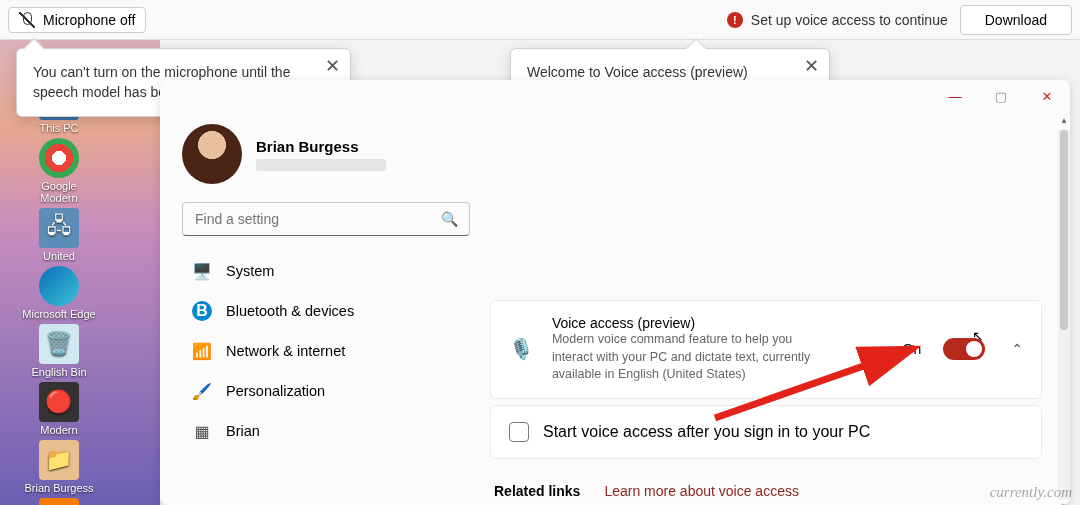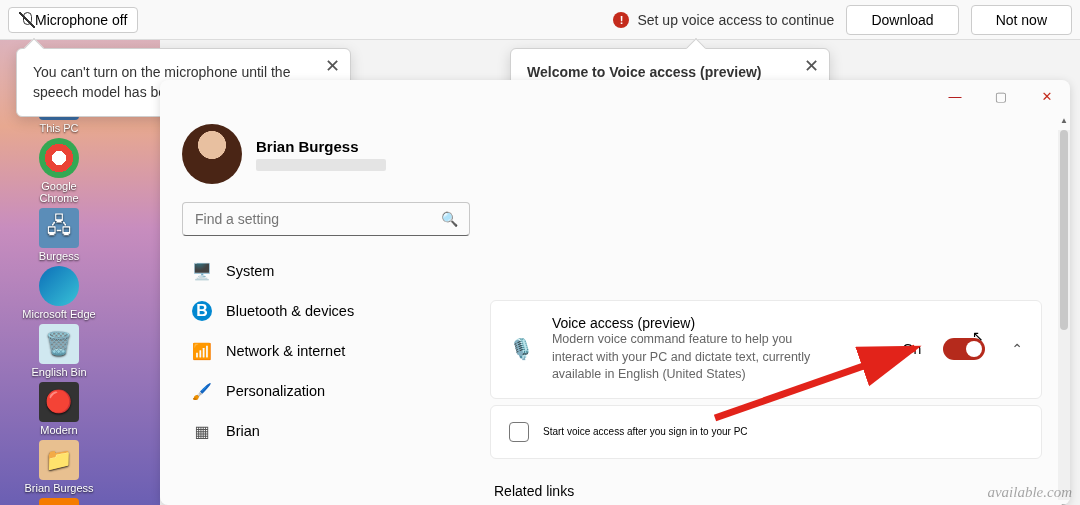--- a/index.html
+++ b/index.html
@@ -12,37 +12,37 @@
 .dicon.pc .ic{background:#3a6ea5}
 .dicon.chrome .ic{background:radial-gradient(circle,#fff 25%,#ea4335 25% 50%,#34a853 50% 75%,#fbbc05 75%);border-radius:50%}
 .dicon.net .ic{background:#5b8db8}
 .dicon.edge .ic{background:linear-gradient(135deg,#0c6fb8,#39c2d7);border-radius:50%}
 .dicon.bin .ic{background:#d0e8f0}
 .dicon.spec .ic{background:#333}
 .dicon.brian .ic{background:#e8c090}
 .dicon.vlc .ic{background:#f57c00}
 
 .topbar{position:absolute;left:0;top:0;width:1080px;height:40px;background:#f9f9f9;border-bottom:1px solid #ddd;display:flex;align-items:center;padding:0 8px;gap:12px}
-.mic-chip{display:flex;align-items:center;background:#fff;border:1px solid #ccc;border-radius:4px;padding:4px 10px;font-size:14px}
+.mic-chip{display:flex;align-items:center;gap:8px;background:#fff;border:1px solid #ccc;border-radius:4px;padding:4px 10px;font-size:14px}
 .mic-chip .micico{width:16px;height:16px;position:relative}
 .mic-chip .micico::before{content:"";position:absolute;left:4px;top:0;width:7px;height:11px;border:1.5px solid #333;border-radius:5px}
 .mic-chip .micico::after{content:"";position:absolute;left:0;top:0;width:16px;height:16px;background:linear-gradient(45deg,transparent 45%,#333 45%,#333 55%,transparent 55%)}
 .spacer{flex:1}
 .banner-msg{display:flex;align-items:center;gap:8px;font-size:14px;color:#333}
 .err-dot{width:16px;height:16px;border-radius:50%;background:#c42b1c;color:#fff;display:flex;align-items:center;justify-content:center;font-size:11px;font-weight:700}
 .top-btn{background:#fff;border:1px solid #ccc;border-radius:4px;padding:6px 24px;font-size:14px;cursor:pointer}
 
 .popup{position:absolute;background:#fff;border:1px solid #d0d0d0;border-radius:6px;padding:14px 16px;box-shadow:0 4px 14px rgba(0,0,0,.15);font-size:14px;line-height:1.4;color:#333}
 .popup .close{position:absolute;right:10px;top:8px;font-size:18px;color:#555;cursor:pointer;line-height:1}
 .popup .caret{position:absolute;top:-8px;width:14px;height:14px;background:#fff;border-left:1px solid #d0d0d0;border-top:1px solid #d0d0d0;transform:rotate(45deg)}
 .popup1{left:16px;top:48px;width:335px}
 .popup1 .caret{left:10px}
 .popup2{left:510px;top:48px;width:320px}
 .popup2 .caret{left:178px}
-.popup2 .title{font-weight:700;}
+.popup2 .title{font-weight:400;}
 .popup2 p{margin:0 0 12px 0}
 .popup2 a{color:#8a2820;text-decoration:underline;display:block;line-height:1.7;cursor:pointer}
 
 .settings{position:absolute;left:160px;top:80px;width:910px;height:425px;background:#fbfbfb;border-radius:8px;box-shadow:0 2px 10px rgba(0,0,0,.15);overflow:hidden}
 .winctrl{position:absolute;right:0;top:0;display:flex}
 .winctrl span{width:46px;height:32px;display:flex;align-items:center;justify-content:center;font-size:13px;color:#888;cursor:pointer}
 .winctrl .cls{color:#c42b1c}
 .settings-body{display:flex;height:100%;padding-top:34px}
 .side{width:330px;padding:10px 20px 0 22px}
 .account{display:flex;align-items:center;gap:14px;margin-bottom:18px}
@@ -65,24 +65,24 @@
 .card{background:#fff;border:1px solid #eaeaea;border-radius:6px}
 .voice-card{display:flex;align-items:center;padding:14px 18px;gap:18px;margin-bottom:6px;margin-top:170px}
 .voice-card .vicon{font-size:20px;color:#555}
 .voice-card .vtxt{flex:1}
 .voice-card .vtitle{font-size:14px}
 .voice-card .vdesc{font-size:12.5px;color:#666;max-width:270px;line-height:1.4}
 .voice-card .onlab{font-size:14px;margin-right:4px}
 .toggle{width:42px;height:22px;border-radius:11px;background:#b52a1c;position:relative;cursor:pointer}
 .toggle::after{content:"";position:absolute;right:3px;top:3px;width:16px;height:16px;background:#fff;border-radius:50%}
 .chev{font-size:14px;color:#555;cursor:pointer;margin-left:8px}
-.start-card{display:flex;align-items:center;gap:14px;padding:16px 18px;margin-bottom:10px;font-size:10px}
+.start-card{display:flex;align-items:center;gap:14px;padding:16px 18px;margin-bottom:10px;font-size:16px}
 .checkbox{width:20px;height:20px;border:1.5px solid #777;border-radius:4px;cursor:pointer}
 .related{display:flex;align-items:center;gap:24px;padding:14px 4px;font-size:14px}
-.related .lab{font-weight:400}
+.related .lab{font-weight:700}
 .related a{color:#8a2820;text-decoration:none;cursor:pointer}
 
 .arrow{position:absolute;left:705px;top:360px;width:230px;height:60px;pointer-events:none}
 .arrow svg{overflow:visible}
 
 .wm{position:absolute;right:8px;bottom:4px;font-size:15px;color:rgba(0,0,0,.35);font-style:italic;font-family:cursive}
 .scrollbar{position:absolute;right:0;top:50px;width:12px;height:370px;background:#f0f0f0}
 .scrollbar .thumb{position:absolute;top:0;left:2px;width:8px;height:200px;background:#c8c8c8;border-radius:4px}
 .scrollbar .arr{position:absolute;left:0;width:12px;height:12px;text-align:center;font-size:8px;color:#666}
 .cursor-ptr{position:absolute;left:972px;top:328px;font-size:14px;color:#000;pointer-events:none}
@@ -91,25 +91,25 @@
 <body>
 
 <div class="desktop">
   <div class="desktop-icons">
     <div class="dicon pc">
         <div class="ic">🖥️</div>
         <div>This PC</div>
       </div>
     <div class="dicon chrome">
         <div class="ic"></div>
-        <div>Google Chrome</div>
+        <div>Google Modern</div>
       </div>
     <div class="dicon net">
         <div class="ic">🖧</div>
-        <div>Burgess</div>
+        <div>United</div>
       </div>
     <div class="dicon edge">
         <div class="ic"></div>
         <div>Microsoft Edge</div>
       </div>
     <div class="dicon bin">
         <div class="ic">🗑️</div>
         <div>English Bin</div>
       </div>
     <div class="dicon spec">
@@ -131,21 +131,20 @@
   <div class="mic-chip">
     <span class="micico"></span>
     <span>Microphone off</span>
   </div>
   <div class="spacer"></div>
   <div class="banner-msg">
     <span class="err-dot">!</span>
     <span>Set up voice access to continue</span>
   </div>
   <button class="top-btn">Download</button>
-  <button class="top-btn">Not now</button>
 </div>
 
 <div class="popup popup1">
   <div class="caret"></div>
   <span class="close">✕</span>
   <div style="padding-right:20px">You can't turn on the microphone until the speech model has been downloaded.</div>
 </div>
 
 <div class="popup popup2">
   <div class="caret"></div>
@@ -218,30 +217,31 @@
         <span class="chev">⌃</span>
       </div>
 
       <div class="card start-card">
         <div class="checkbox"></div>
         <span>Start voice access after you sign in to your PC</span>
       </div>
 
       <div class="related">
         <span class="lab">Related links</span>
+        <a>Learn more about voice access</a>
       </div>
     </div>
   </div>
 </div>
 
 <div class="arrow">
   <svg width="230" height="70">
     <defs>
         <marker id="ah" markerWidth="10" markerHeight="10" refX="8" refY="3" orient="auto">
       <path d="M0,0 L9,3 L0,6 Z" fill="#e2231a"></path>
         </marker>
       </defs>
     <line x1="10" y1="58" x2="210" y2="-12" stroke="#e2231a" stroke-width="7" marker-end="url(#ah)"></line>
   </svg>
 </div>
 <div class="cursor-ptr">↖</div>
 
-<div class="wm">available.com</div>
+<div class="wm">currently.com</div>
 
 </body></html>

